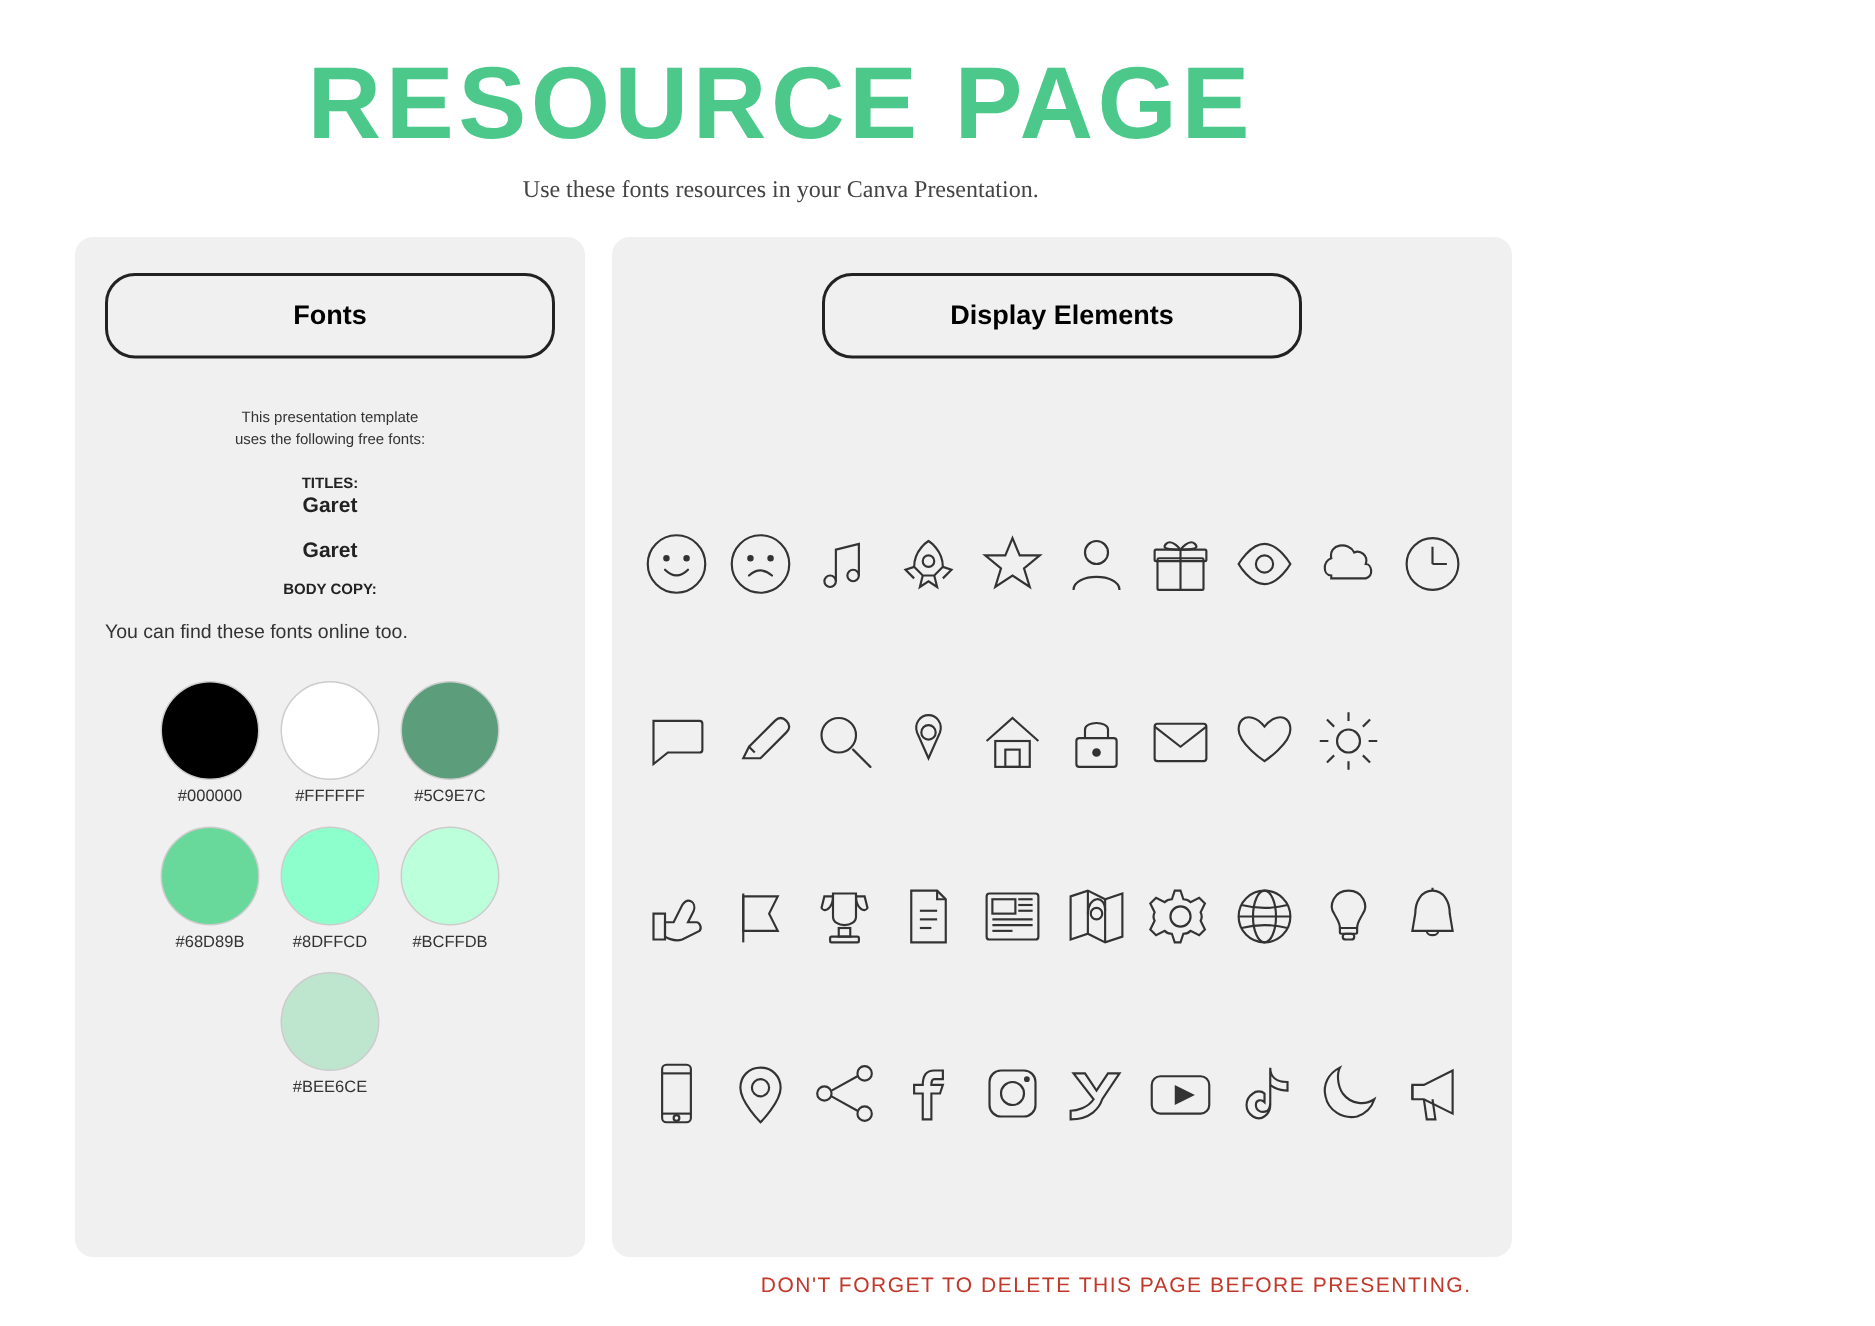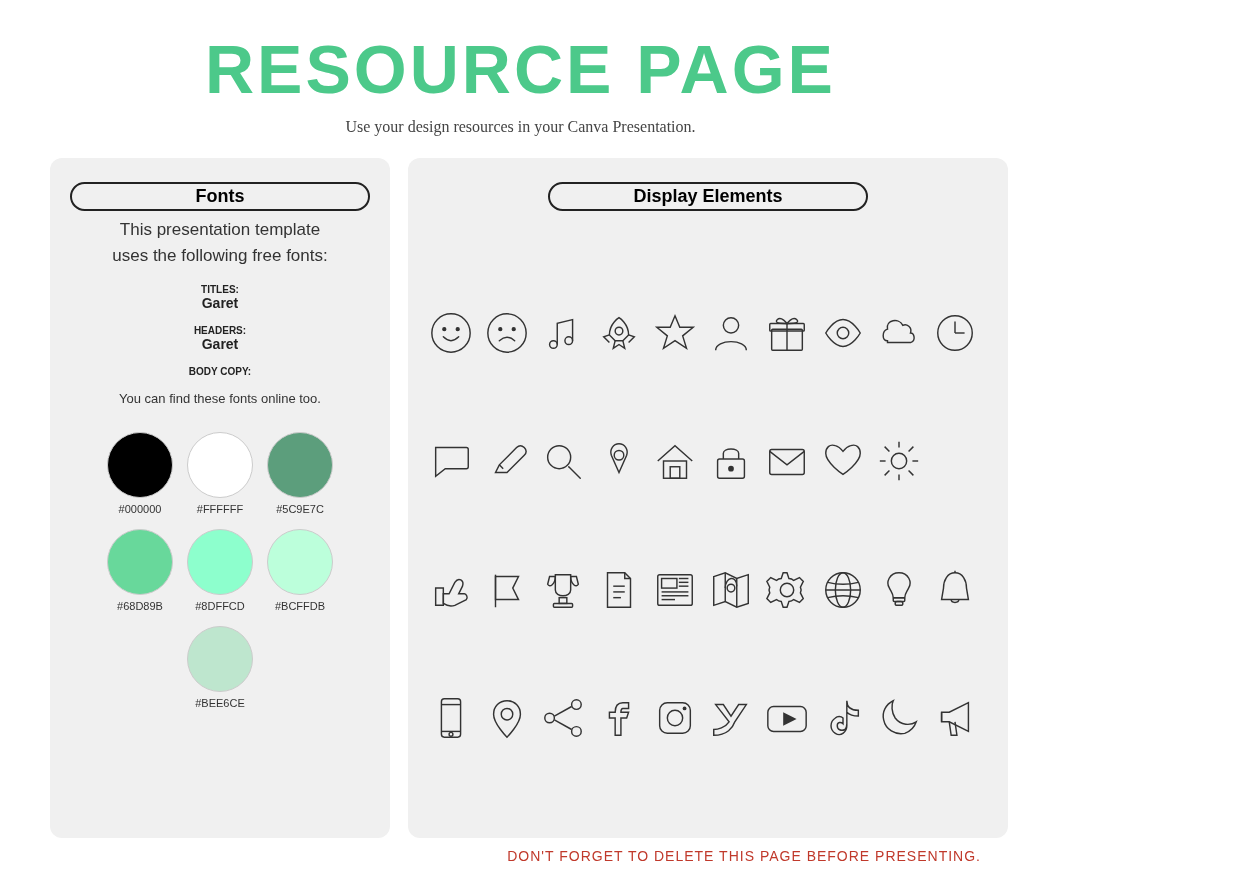--- a/index.html
+++ b/index.html
@@ -53,31 +53,31 @@
       min-width: 340px;
       display: flex;
       flex-direction: column;
       gap: 0;
     }
 
     .section-header {
       border: 2px solid #222;
       border-radius: 20px;
       text-align: center;
-      padding: 2px 20px;
+      padding: 16px 20px;
       font-size: 18px;
       font-weight: 700;
       background: #f0f0f0;
-      margin-bottom: 6px;
+      margin-bottom: 32px;
       font-family: Arial, sans-serif;
     }
 
     .fonts-description {
       text-align: center;
-      font-size: 17px;
+      font-size: 10px;
       color: #333;
       margin-bottom: 16px;
       line-height: 1.5;
       font-family: Arial, sans-serif;
     }
 
     .font-entry {
       text-align: center;
       margin-bottom: 14px;
     }
@@ -90,21 +90,21 @@
     }
 
     .font-name {
       font-size: 14px;
       font-weight: 700;
       color: #222;
       font-family: Arial, sans-serif;
     }
 
     .find-fonts-text {
-      text-align: center;
+      text-align: left;
       font-size: 13px;
       color: #333;
       margin-bottom: 16px;
       font-family: Arial, sans-serif;
     }
 
     
     .colors-grid {
       display: flex;
       flex-wrap: wrap;
@@ -181,37 +181,36 @@
       letter-spacing: 1px;
       margin-top: 10px;
       font-family: Arial, sans-serif;
     }
   </style>
 </head>
 <body>
 
 <div class="page-container">
   <h1 class="page-title">RESOURCE PAGE</h1>
-  <p class="page-subtitle">Use your design resources in your Canva Presentation.</p>
+  <p class="page-subtitle">Use these fonts resources in your Canva Presentation.</p>
 
   <div class="content-row">
 
     <div class="left-panel">
       <div class="section-header">Fonts</div>
       <div class="fonts-description">
         <span>This presentation template</span><br>
         <span>uses the following free fonts:</span>
       </div>
 
       <div class="font-entry">
         <div class="font-label">TITLES:</div>
         <div class="font-name">Garet</div>
       </div>
       <div class="font-entry">
-        <div class="font-label">HEADERS:</div>
         <div class="font-name">Garet</div>
       </div>
       <div class="font-entry">
         <div class="font-label">BODY COPY:</div>
       </div>
 
       <p class="find-fonts-text">You can find these fonts online too.</p>
 
 
       <div class="colors-grid">

